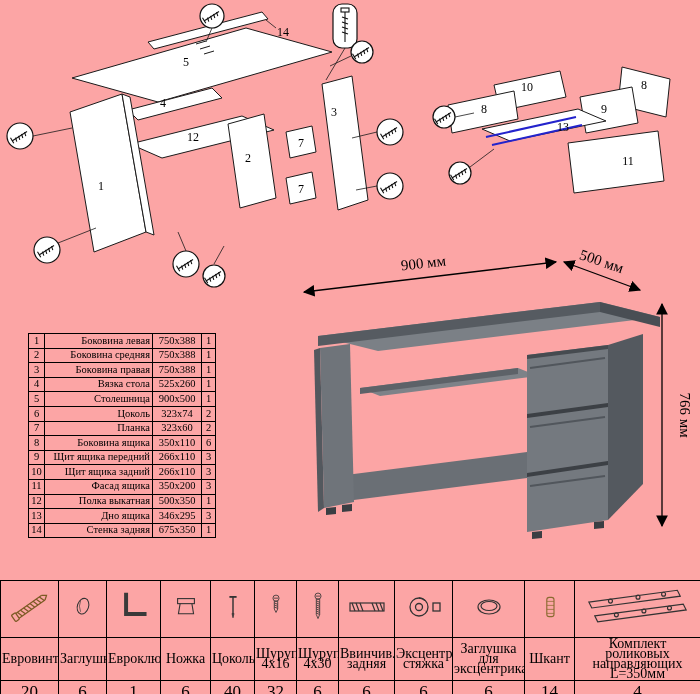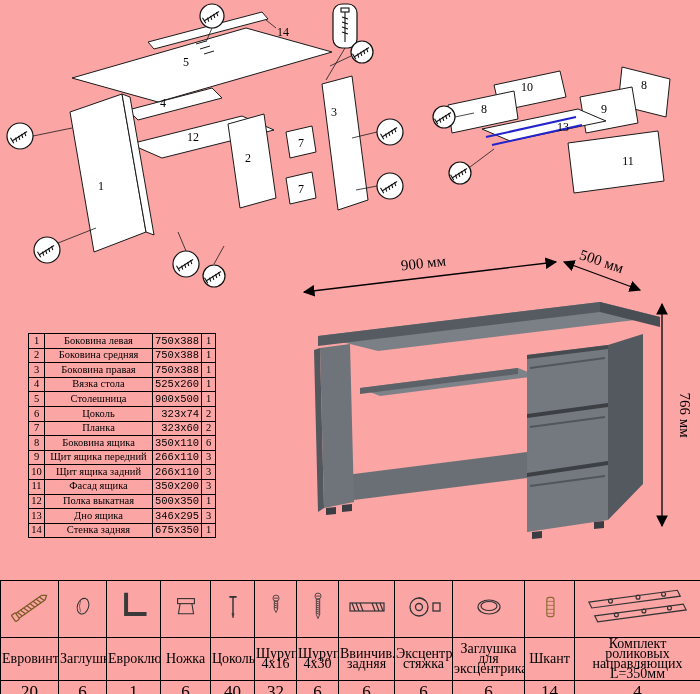--- a/index.html
+++ b/index.html
@@ -7,22 +7,22 @@
         font-family:"Liberation Serif", serif;color:#000;}
   svg text{font-family:"Liberation Serif", serif;}
   .dlabel{font-size:12px;fill:#000;text-anchor:middle;}
   .dimlabel{font-size:15px;fill:#000;text-anchor:middle;}
 
   
   table.parts{position:absolute;left:28px;top:333px;border-collapse:collapse;
               font-size:10.5px;line-height:12.5px;}
   table.parts td{border:1px solid #000;padding:0 2px;height:13.6px;white-space:nowrap;}
   table.parts td.c-num{width:13px;text-align:center;padding:0 1px;}
-  table.parts td.c-name{width:103px;text-align:center;}
-  table.parts td.c-size{width:44px;text-align:right;font-family:Liberation Mono, monospace;}
+  table.parts td.c-name{width:103px;text-align:right;}
+  table.parts td.c-size{width:44px;text-align:center;}
   table.parts td.c-qty{width:11px;text-align:center;padding:0 1px;}
 
   
   .hw-title{position:absolute;top:557px;left:0;width:700px;text-align:center;
             font-size:17px;}
   table.hw{position:absolute;left:0;top:580px;width:700px;border-collapse:collapse;
            table-layout:fixed;}
   table.hw td{border:1px solid #000;text-align:center;vertical-align:middle;
               overflow:hidden;padding:1px;}
   tr.hw-icons td{height:54px;}

